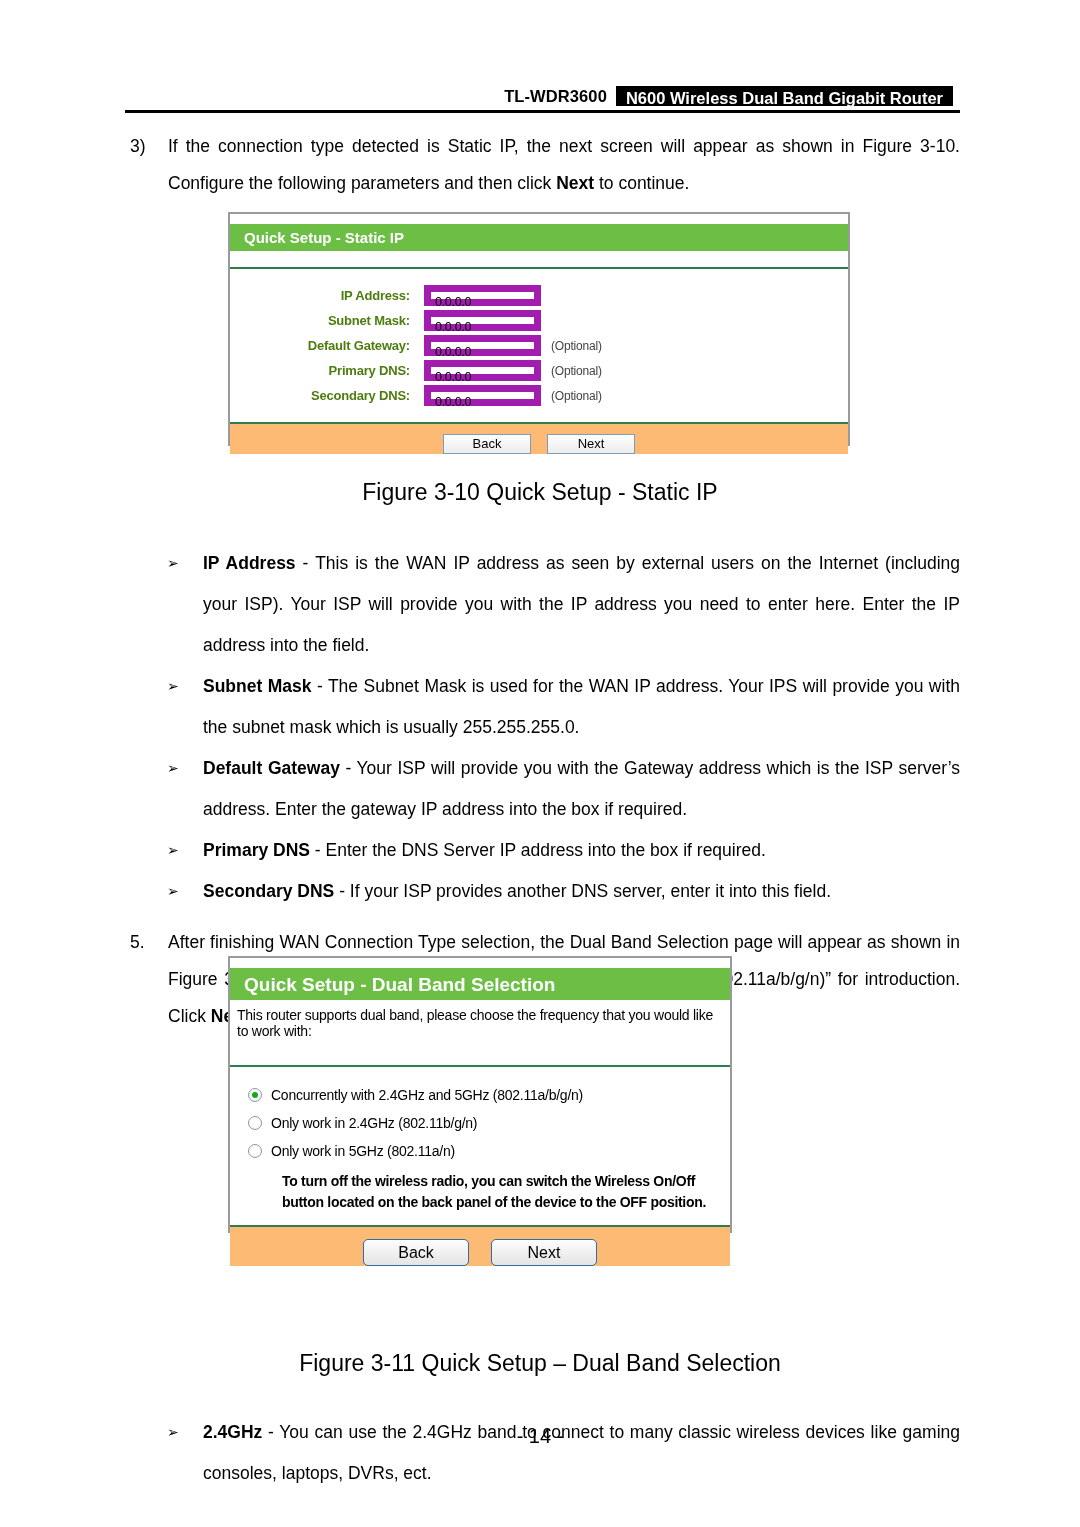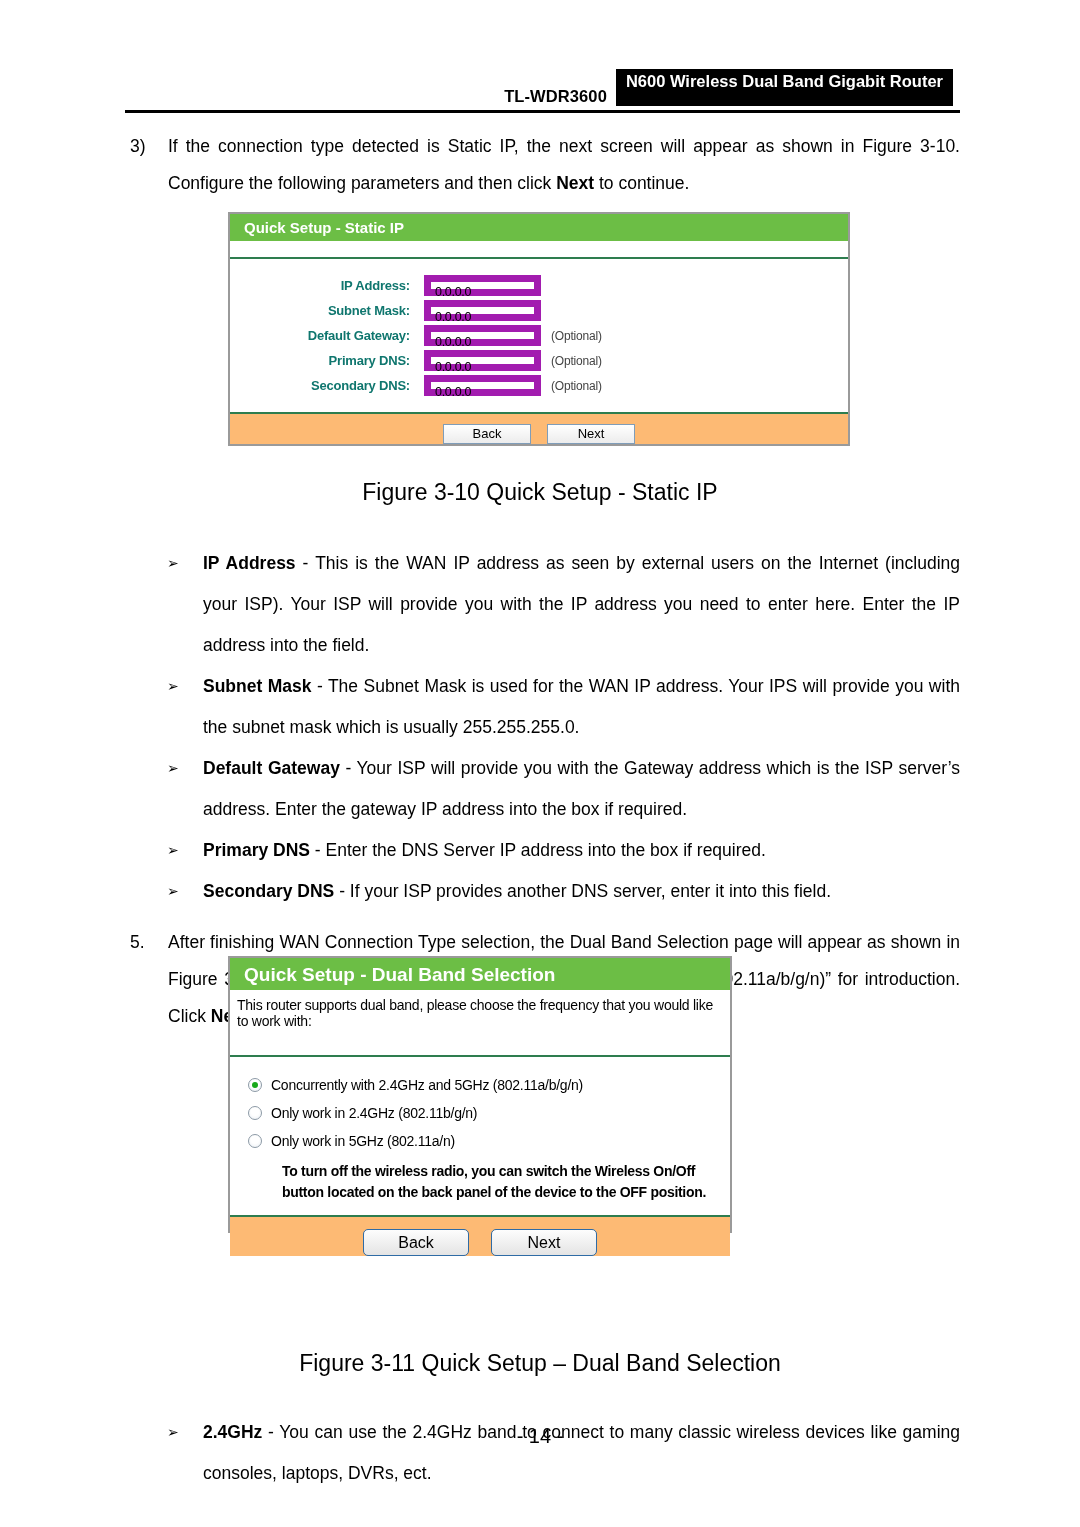--- a/index.html
+++ b/index.html
@@ -36,21 +36,21 @@
     letter-spacing: .1px;
     margin-right: 9px;
     line-height: 1;
     padding-bottom: 2px;
   }
   .hdr-badge {
     background: #000000;
     color: #ffffff;
     font-size: 16.5px;
     font-weight: bold;
-    padding: 4px 10px 17px 10px;
+    padding: 4px 10px 0 10px;
     line-height: 1;
     white-space: nowrap;
     margin-top: 47px;
   }
   .hdr-rule {
     position: absolute;
     left: 125px;
     right: 120px;
     top: 32px;
     height: 3px;
@@ -106,20 +106,21 @@
   .panel {
     border: 2px solid #9a9a9a;
     background: #ffffff;
     box-sizing: border-box;
   }
   .panel-title {
     background: #6cbe45;
     color: #ffffff;
     font-weight: bold;
     box-sizing: border-box;
+    margin-top: 10px;
   }
   .green-rule {
     height: 2px;
     background: #2e7d4f;
   }
 
   
   #panel-static {
     position: absolute;
     left: 228px;
@@ -142,21 +143,21 @@
     align-items: center;
     height: 25px;
     margin-bottom: 0;
   }
   .form-label {
     width: 194px;
     text-align: right;
     padding-right: 14px;
     font-size: 13px;
     font-weight: bold;
-    color: #0f766e;
+    color: #4d7c0f;
     box-sizing: border-box;
     letter-spacing: -0.2px;
   }
   .form-input {
     width: 117px;
     height: 21px;
     border: 7px solid #a21caf;
     background: #ffffff;
     font-size: 12.5px;
     line-height: 20px;

